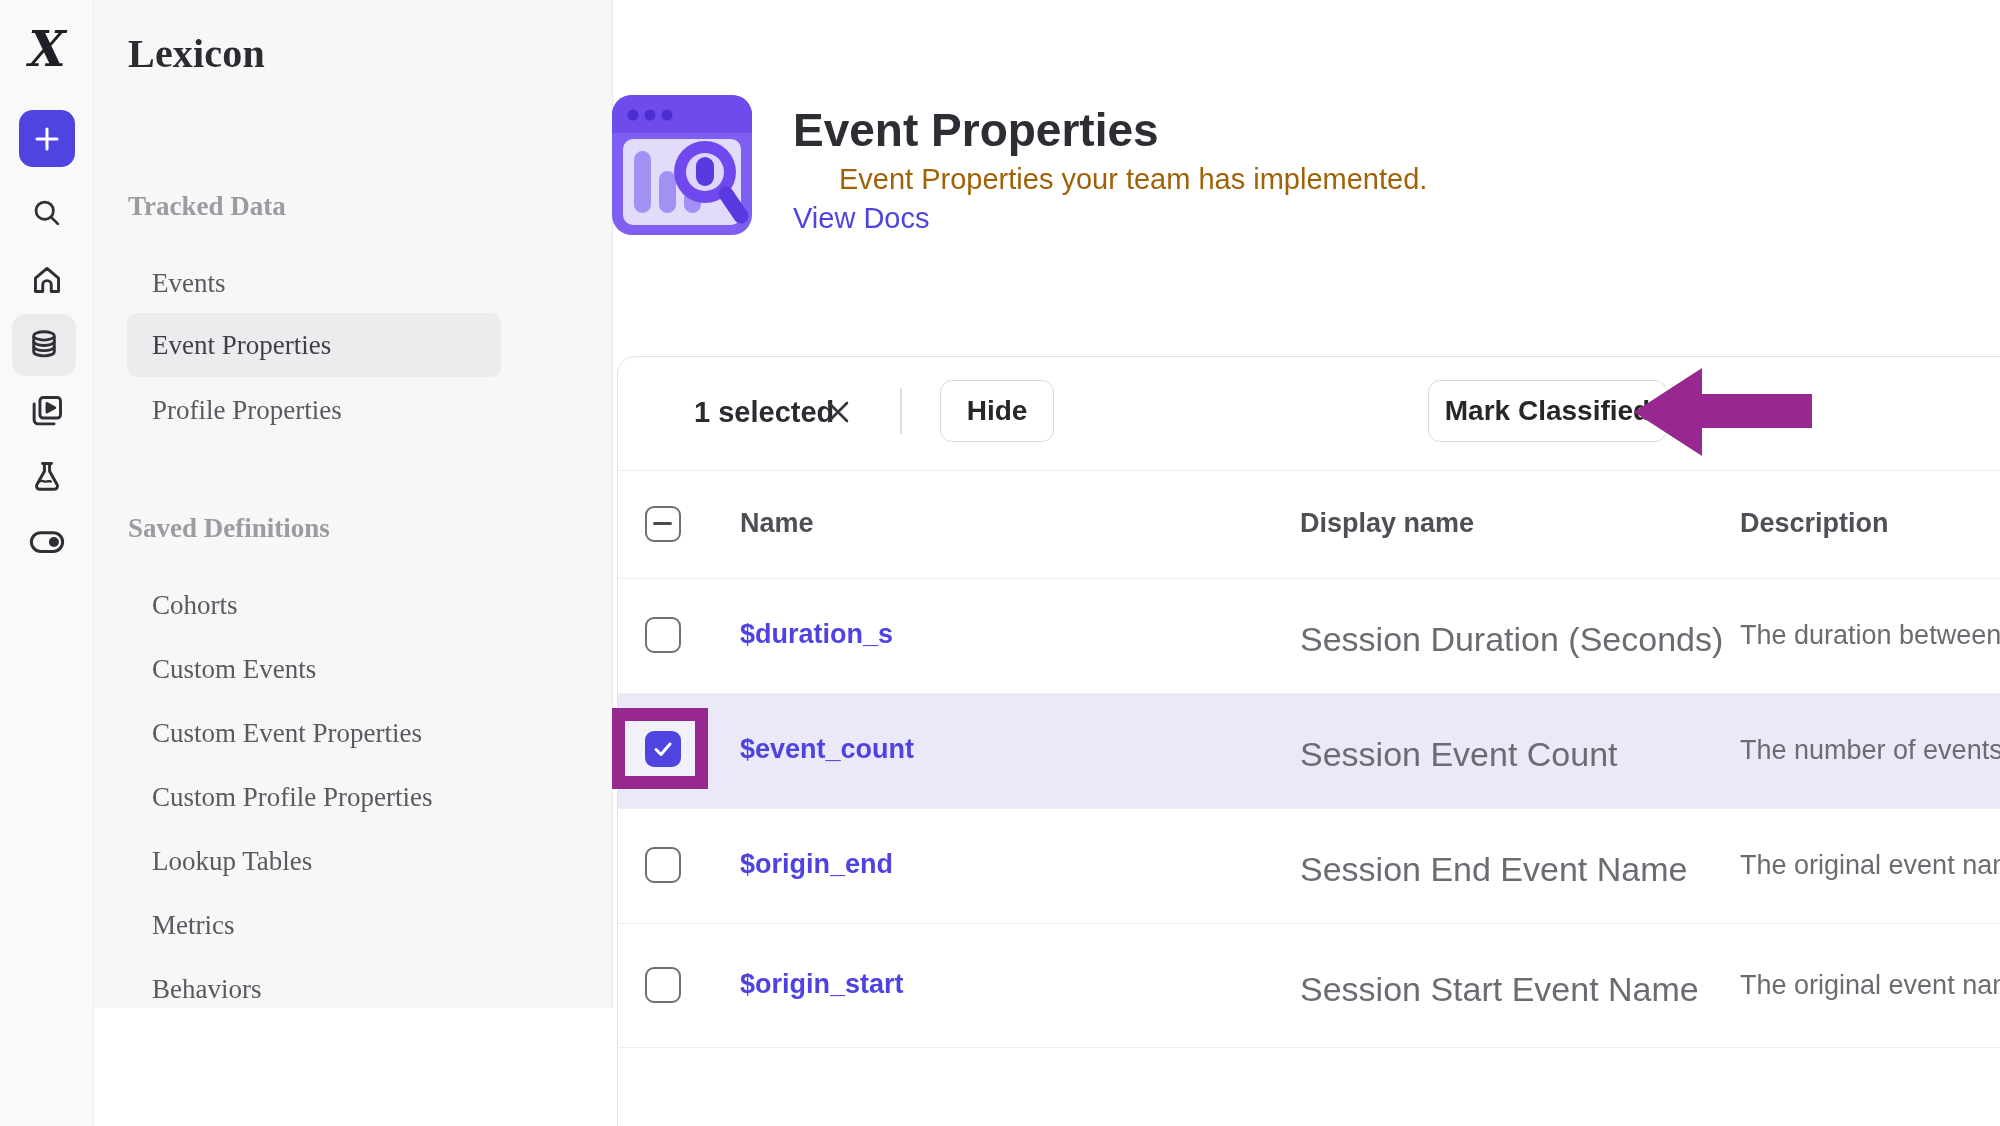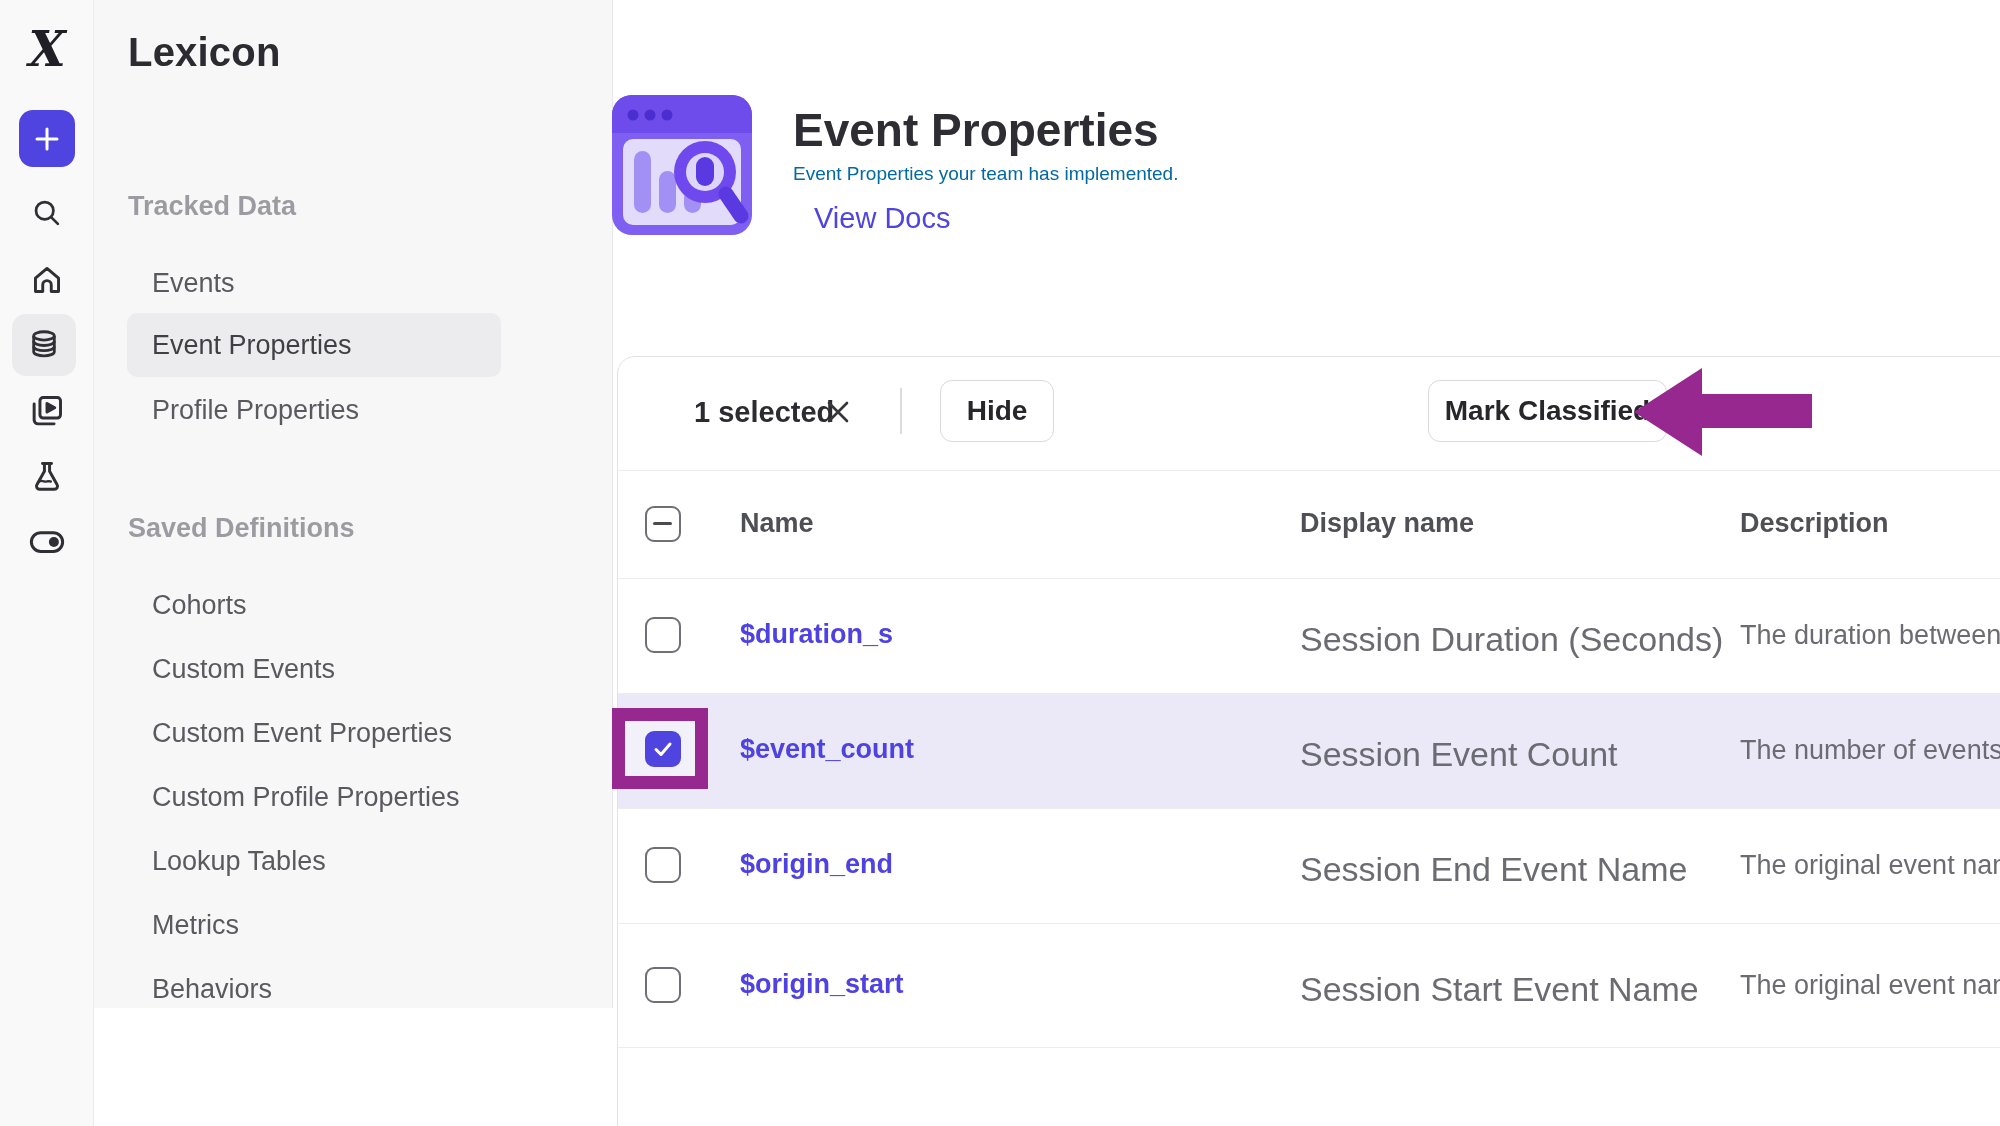--- a/index.html
+++ b/index.html
@@ -6,31 +6,31 @@
   #page{position:relative;width:2000px;height:1126px;overflow:hidden;
         font-family:"Liberation Sans","DejaVu Sans",sans-serif;background:#ffffff;}
   
   #rail{position:absolute;left:0;top:0;width:93px;height:1126px;background:#f9f9fa;border-right:1px solid #ececef;}
   .rail-ic{position:absolute;left:0;width:93px;display:flex;justify-content:center;align-items:center;}
   .rail-ic svg{display:block;}
   #plus-btn{position:absolute;left:19px;top:110px;width:56px;height:57px;border-radius:14px;background:#4f44e0;
             display:flex;align-items:center;justify-content:center;}
   #db-pill{position:absolute;left:12px;top:314px;width:64px;height:62px;border-radius:14px;background:#ebebee;}
   
-  #sidebar{position:absolute;left:94px;top:0;width:518px;height:1008px;background:#f7f7f8;border-right:1px solid #e7e7ea;}
+  #sidebar{position:absolute;left:94px;top:0;width:518px;height:1008px;background:#f7f7f8;border-right:1px solid #e7e7ea;font-family:Liberation Serif, serif;}
   .side-title{position:absolute;left:34px;top:30px;font-size:40px;font-weight:700;color:#2b2b31;letter-spacing:.2px;}
   .side-section{position:absolute;left:34px;height:40px;line-height:40px;font-size:27px;font-weight:700;color:#9b9ba1;}
   .side-item{position:absolute;left:58px;height:40px;line-height:40px;font-size:27px;color:#595960;cursor:pointer;}
   .side-sel-pill{position:absolute;left:33px;top:313px;width:374px;height:64px;border-radius:10px;background:#ececee;}
   .side-item.selected{color:#3f3f46;}
   
   #app-icon{position:absolute;left:612px;top:95px;width:140px;height:140px;}
   #page-title{position:absolute;left:793px;top:103px;font-size:46px;font-weight:700;color:#2d2d33;}
-  #page-sub{position:absolute;left:793px;top:163px;font-size:19px;color:#0369a1;}
-  #view-docs{position:absolute;left:814px;top:202px;font-size:29px;font-weight:500;color:#4f44e0;cursor:pointer;}
+  #page-sub{position:absolute;left:839px;top:163px;font-size:29px;color:#a16207;}
+  #view-docs{position:absolute;left:793px;top:202px;font-size:29px;font-weight:500;color:#4f44e0;cursor:pointer;}
   
   #card{position:absolute;left:617px;top:356px;width:1450px;height:860px;background:#fff;
         border:1px solid #e2e2e6;border-radius:18px;}
   .hline{position:absolute;left:618px;height:1px;background:#ededf0;width:1382px;}
   #row-hl{position:absolute;left:618px;top:694px;width:1382px;height:114px;background:#ebe9f8;}
   #tb-count{position:absolute;left:694px;top:396px;font-size:29px;font-weight:600;color:#2b2b31;}
   #tb-clear{position:absolute;left:824px;top:398px;width:28px;height:28px;cursor:pointer;}
   #tb-div{position:absolute;left:900px;top:388px;width:2px;height:46px;background:#dcdce0;}
   .btn{position:absolute;top:380px;height:60px;border:1.5px solid #dadade;border-radius:12px;background:#fff;
        font-size:28px;font-weight:600;color:#26262b;display:flex;align-items:center;justify-content:center;cursor:pointer;}

